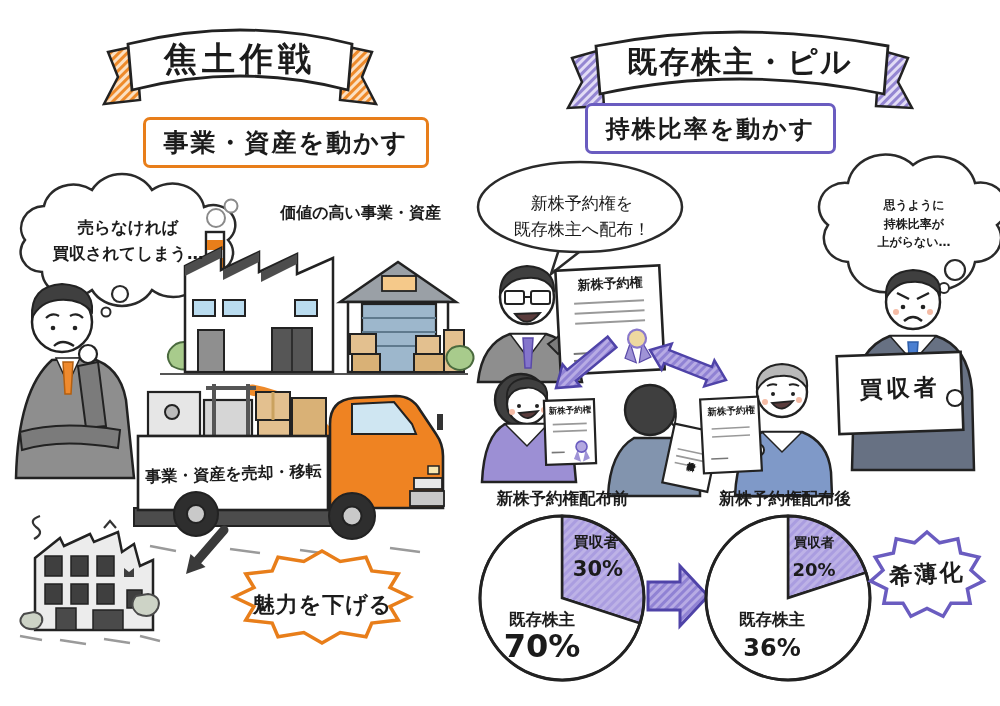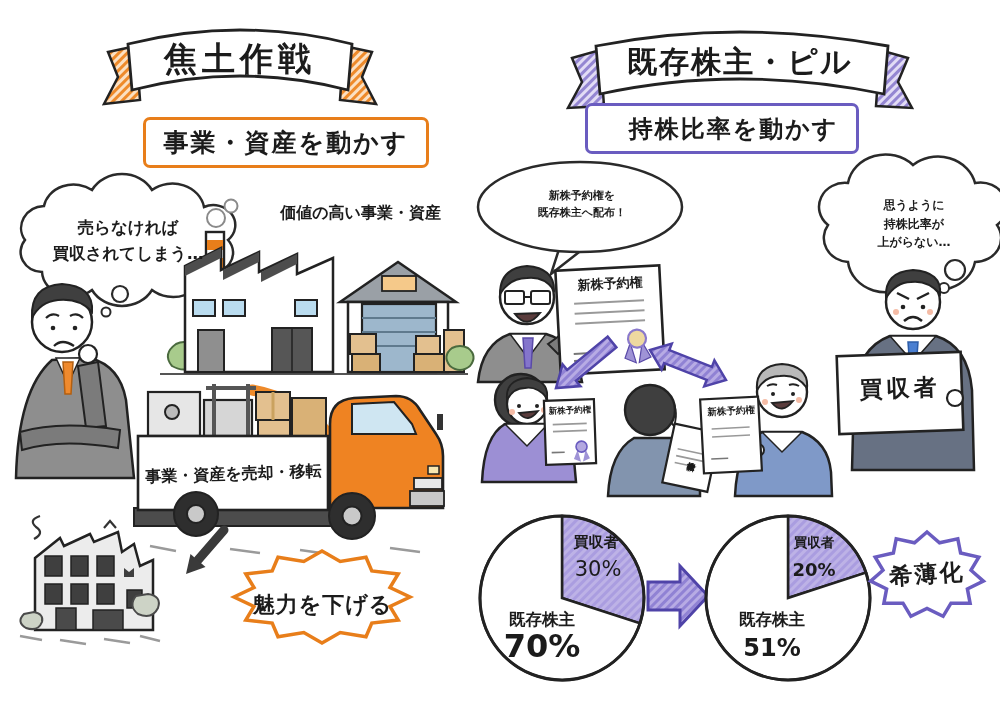--- a/index.html
+++ b/index.html
@@ -5,21 +5,21 @@
   html,body{margin:0;padding:0;background:#fff;}
   .canvas{position:relative;width:1000px;height:706px;background:#ffffff;overflow:hidden;
           font-family:"DejaVu Sans","Liberation Sans",sans-serif;color:#1b1b1b;}
   .canvas svg{position:absolute;left:0;top:0;}
   .t{position:absolute;display:flex;align-items:center;justify-content:center;
      text-align:center;white-space:pre-line;color:#1b1b1b;font-weight:500;line-height:1.55;}
   .banner-title{font-weight:700;letter-spacing:5px;font-size:33px;}
   .subtitle-box{position:absolute;display:flex;align-items:center;justify-content:center;
      background:#fff;border-radius:7px;font-size:25px;font-weight:600;letter-spacing:2px;}
   .subtitle-orange{border:3px solid #e87e1a;}
-  .subtitle-purple{border:3px solid #6a5cc0;padding-left:23px;}
+  .subtitle-purple{border:3px solid #6a5cc0;}
   .vert{writing-mode:vertical-rl;}
 </style>
 </head>
 <body>
 
 <div class="canvas">
 
 <svg width="1000" height="706" viewBox="0 0 1000 706">
   <defs>
     <pattern id="patOrange" width="6" height="6" patternTransform="rotate(45)" patternUnits="userSpaceOnUse">
@@ -307,38 +307,40 @@
 買収されてしまう…</div>
 <div class="t" style="left:258px;top:200px;width:205px;height:26px;font-size:16px;font-weight:600;">価値の高い事業・資産</div>
 <div class="t" style="left:141px;top:445px;width:185px;height:58px;font-size:16px;font-weight:700;transform:rotate(-2deg);">事業・資産を売却・移転</div>
 <div class="t" style="left:240px;top:580px;width:165px;height:34px;font-size:22px;font-weight:700;letter-spacing:1px;margin-top:8px;">魅力を下げる</div>
 
 <div class="t banner-title" style="left:598px;top:36px;width:284px;height:52px;font-size:30px;letter-spacing:2px;">既存株主・ピル</div>
 <div class="subtitle-box subtitle-purple" style="left:585px;top:103px;width:245px;height:45px;font-size:24px;">
       <span>持株比率を動かす</span>
     </div>
 
-<div class="t" style="left:492px;top:172px;width:180px;height:64px;font-size:11px;font-weight:700;">新株予約権を
+<div class="t" style="left:492px;top:184px;width:180px;height:64px;font-size:17px;font-weight:400;">新株予約権を
 既存株主へ配布！</div>
 <div class="t" style="left:843px;top:178px;width:142px;height:92px;font-size:12px;font-weight:600;">思うように
 持株比率が
 上がらない…</div>
 
 <div class="t" style="left:560px;top:274px;width:100px;height:20px;font-size:13px;font-weight:700;transform:rotate(-3deg);">新株予約権</div>
 <div class="t" style="left:546px;top:404px;width:48px;height:13px;font-size:8.5px;font-weight:700;transform:rotate(-2deg);">新株予約権</div>
 <div class="t vert" style="left:684px;top:430px;width:16px;height:52px;font-size:8px;font-weight:700;transform:rotate(12deg);">新株予約権</div>
 <div class="t" style="left:704px;top:404px;width:54px;height:14px;font-size:9.5px;font-weight:700;transform:rotate(-3deg);">新株予約権</div>
 
 <div class="t" style="left:840px;top:370px;width:120px;height:38px;font-size:23px;font-weight:700;letter-spacing:4px;transform:rotate(-2deg);">買収者</div>
 
+<div class="t" style="left:470px;top:488px;width:185px;height:22px;font-size:16.5px;font-weight:700;">新株予約権配布前</div>
 <div class="t" style="left:560px;top:534px;width:72px;height:18px;font-size:15px;font-weight:700;">買収者</div>
-<div class="t" style="left:558px;top:556px;width:80px;height:26px;font-size:21px;font-weight:400;">30%</div>
+<div class="t" style="left:558px;top:556px;width:80px;height:26px;font-size:21px;font-weight:700;">30%</div>
 <div class="t" style="left:492px;top:610px;width:100px;height:20px;font-size:16.5px;font-weight:700;">既存株主</div>
 <div class="t" style="left:492px;top:632px;width:100px;height:30px;font-size:32px;font-weight:600;">70%</div>
 
+<div class="t" style="left:695px;top:488px;width:180px;height:22px;font-size:16.5px;font-weight:700;">新株予約権配布後</div>
 <div class="t" style="left:782px;top:534px;width:64px;height:16px;font-size:13.5px;font-weight:700;">買収者</div>
 <div class="t" style="left:780px;top:558px;width:68px;height:24px;font-size:18px;font-weight:600;">20%</div>
 <div class="t" style="left:722px;top:610px;width:100px;height:20px;font-size:16.5px;font-weight:700;">既存株主</div>
-<div class="t" style="left:722px;top:634px;width:100px;height:30px;font-size:24px;font-weight:600;">51%</div>
+<div class="t" style="left:722px;top:634px;width:100px;height:30px;font-size:24px;font-weight:600;">36%</div>
 
 <div class="t" style="left:870px;top:560px;width:114px;height:30px;font-size:23px;font-weight:700;letter-spacing:2px;transform:rotate(-4deg);">希薄化</div>
 
 </div>
 
 </body></html>

